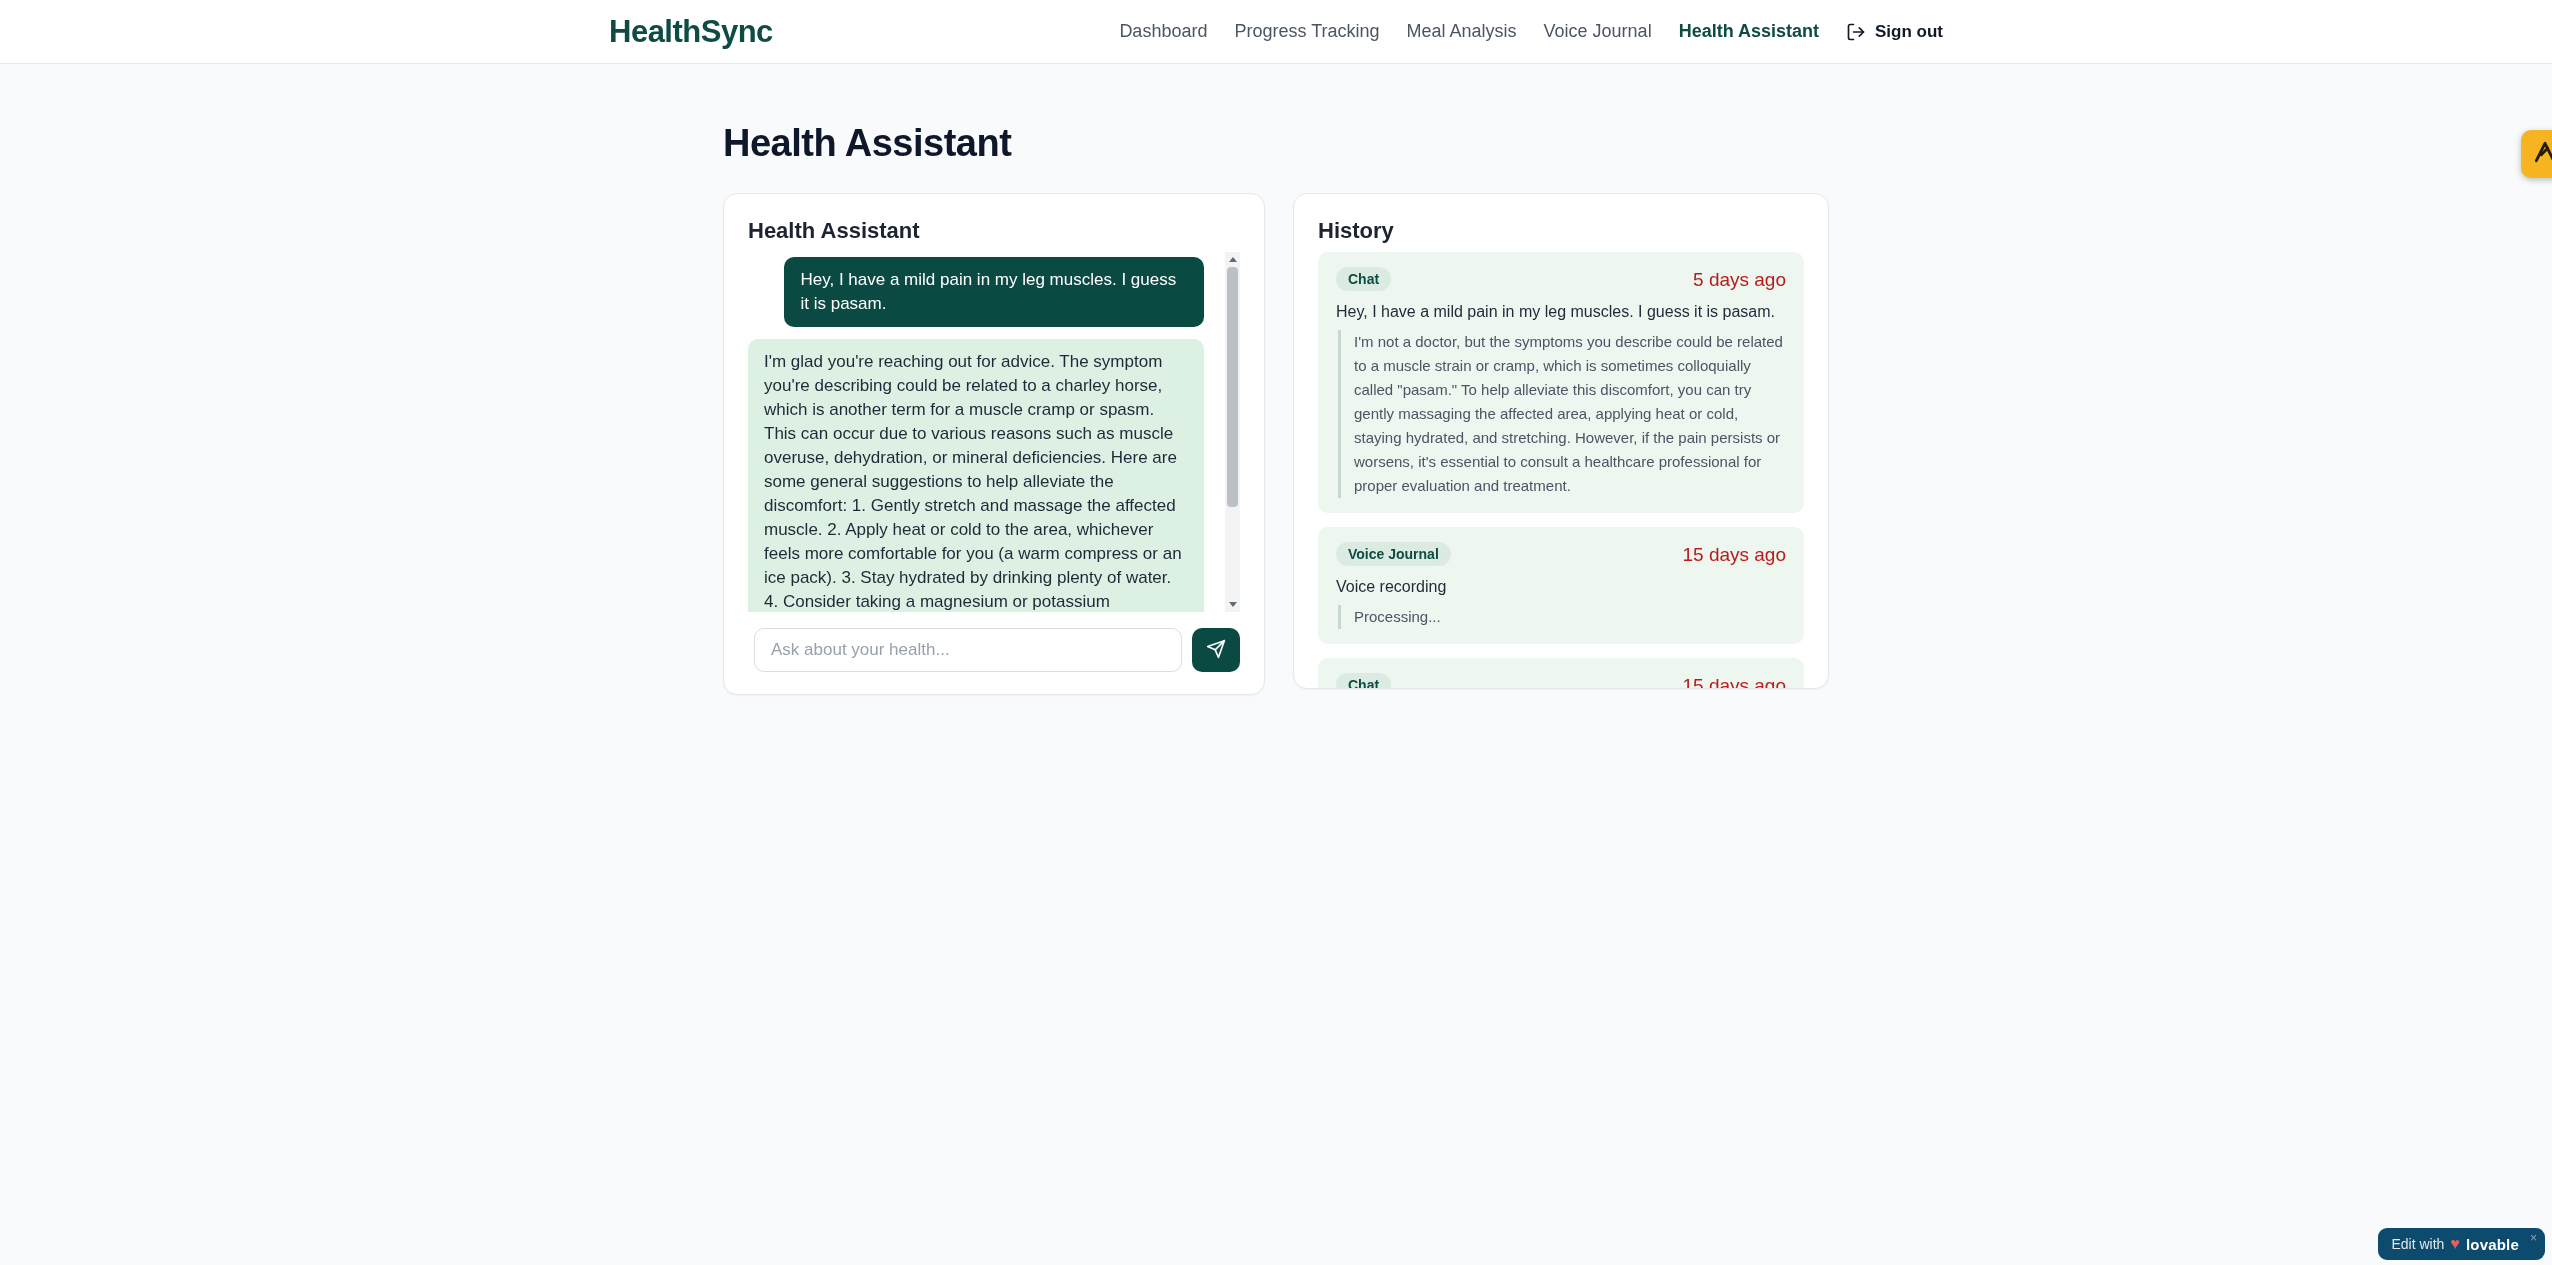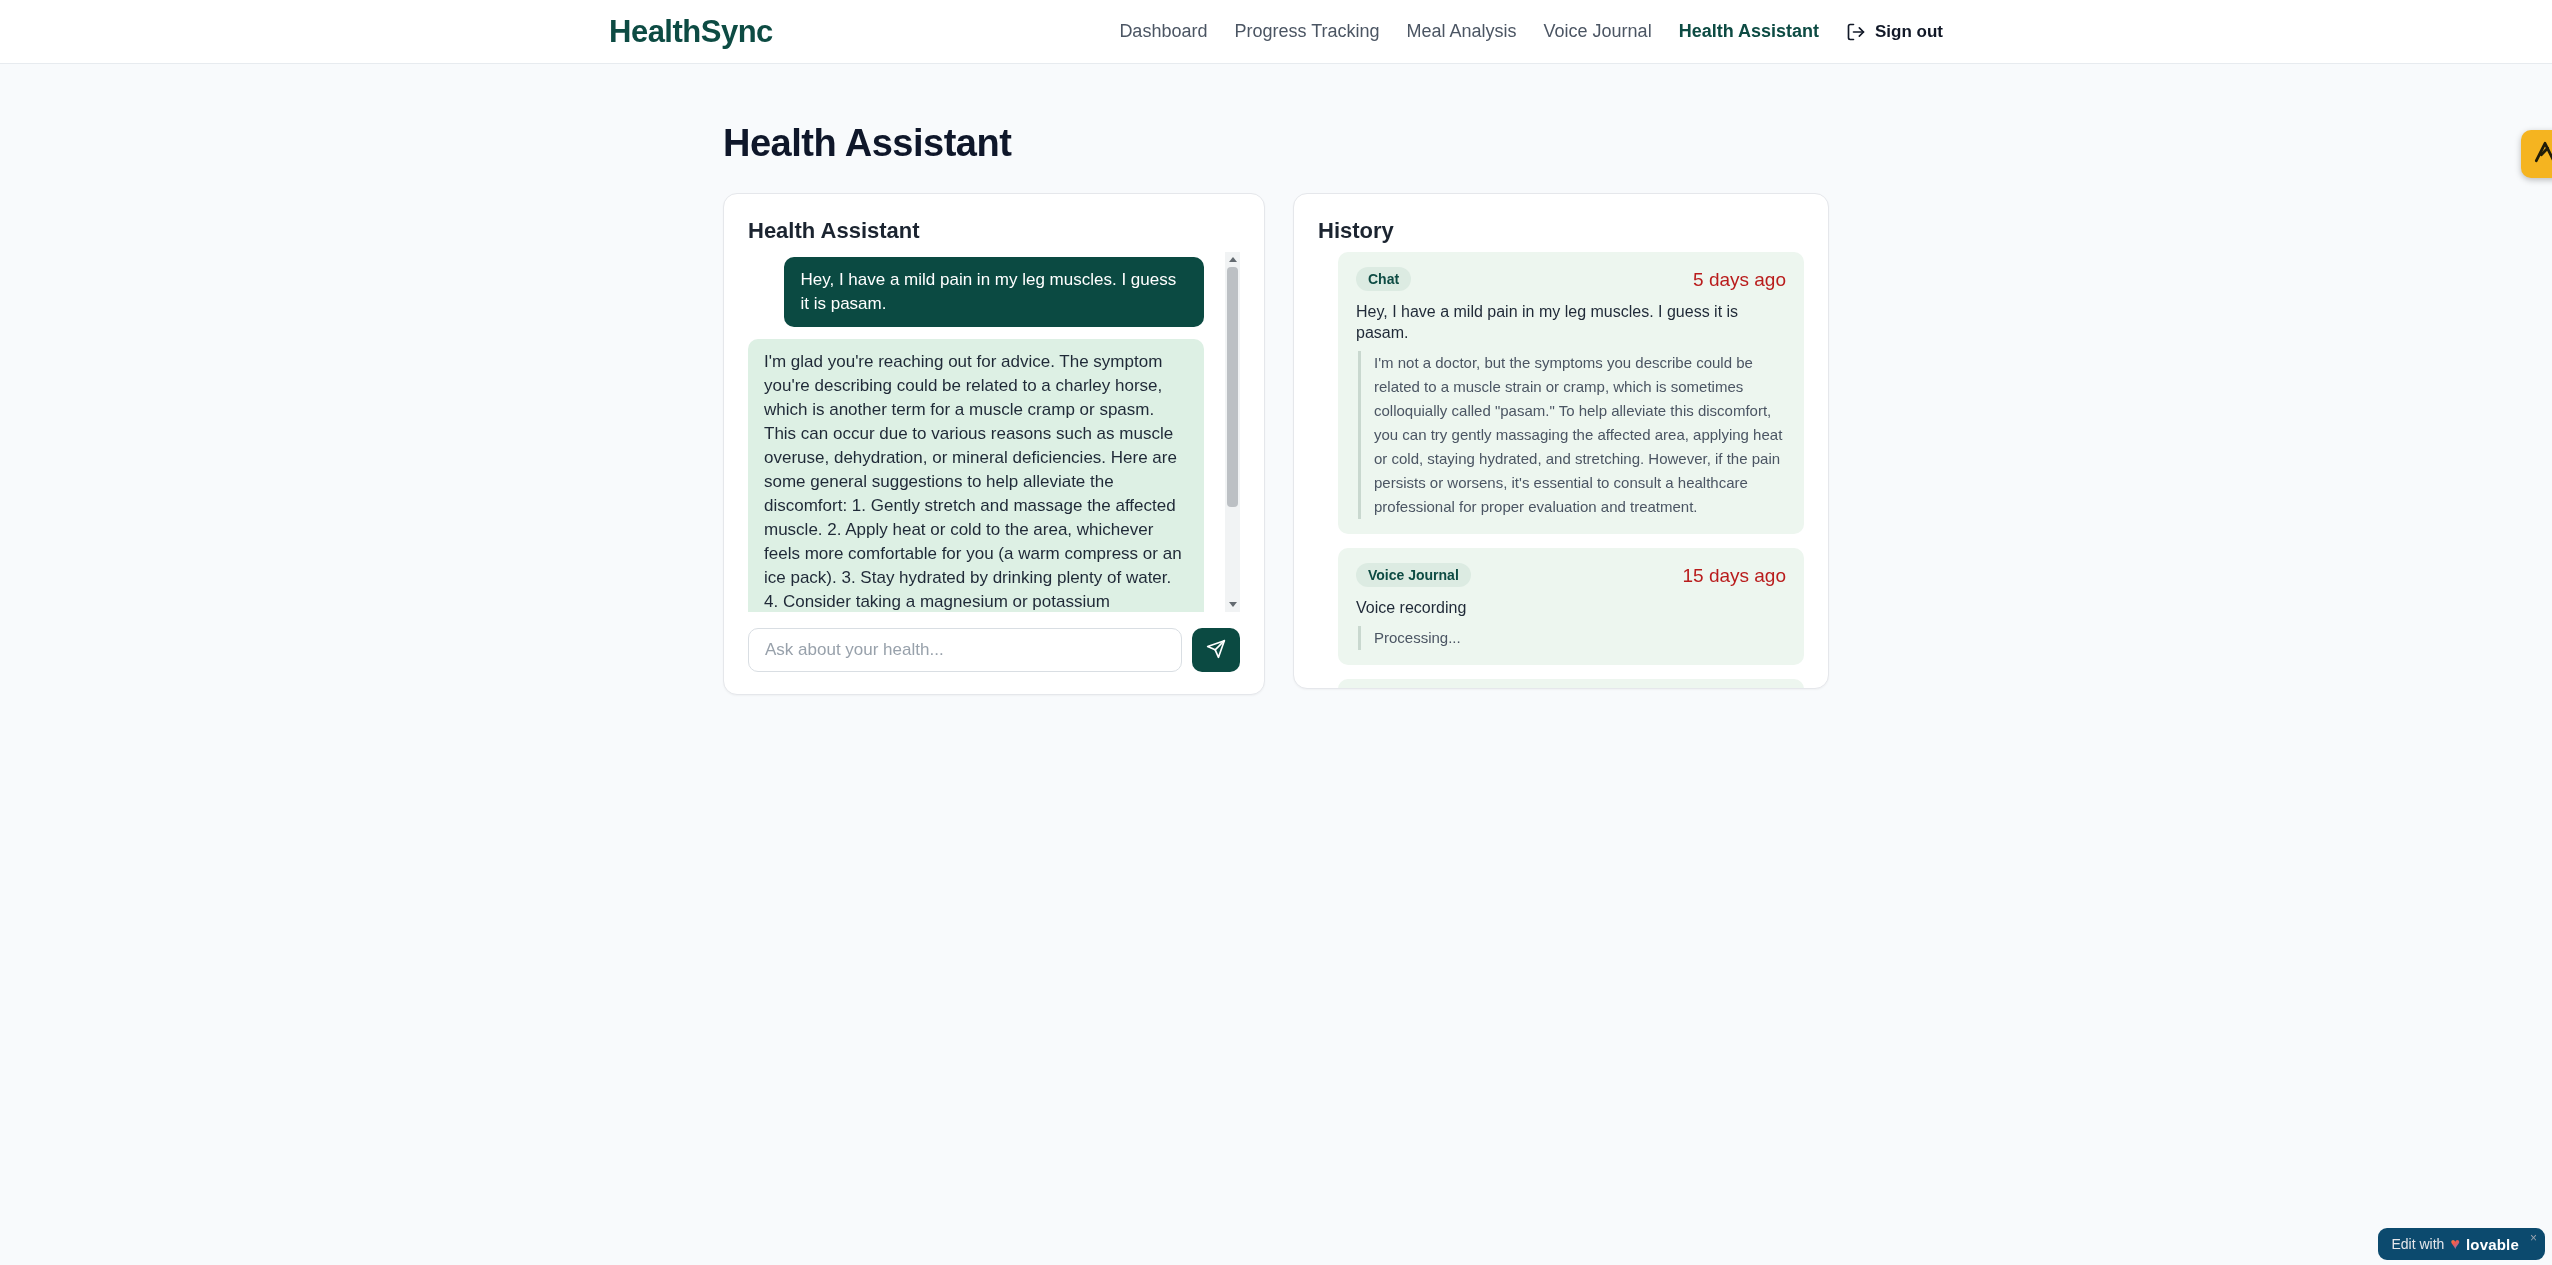--- a/index.html
+++ b/index.html
@@ -44,31 +44,31 @@
   .bubble { font-size: 17px; line-height: 24px; border-radius: 10px; padding: 11px 16px; }
   .bubble.user { background: #0b4a42; color: #ffffff; max-width: 92%; }
   .bubble.assistant { background: #ddf0e4; color: #1f2937; width: 100%; }
   
   .scrollbar { position: absolute; top: 0; right: 0; width: 15px; height: 100%; background: #f1f3f4; }
   .sb-btn { position: absolute; left: 0; width: 15px; height: 15px; display: flex; align-items: center; justify-content: center; cursor: pointer; }
   .sb-btn.up { top: 0; } .sb-btn.down { bottom: 0; }
   .tri-up { width: 0; height: 0; border-left: 4px solid transparent; border-right: 4px solid transparent; border-bottom: 5px solid #636a70; }
   .tri-down { width: 0; height: 0; border-left: 4px solid transparent; border-right: 4px solid transparent; border-top: 5px solid #636a70; }
   .sb-thumb { position: absolute; left: 2px; width: 11px; top: 15px; height: 240px; background: #bcc0c4; border-radius: 4px; cursor: grab; }
-  .input-row { display: flex; gap: 10px; margin-top: 16px; }
+  .input-row { display: flex; gap: 10px; margin-top: 16px; margin-left: 6px; }
   .input-row input {
     flex: 1; height: 44px; border: 1px solid #d9dee3; border-radius: 10px;
     padding: 0 16px; font-family: inherit; font-size: 17px; color: #111827; outline: none; background: #fff;
   }
   .input-row input::placeholder { color: #98a1ab; }
   .send-btn { width: 48px; height: 44px; border: none; border-radius: 10px; background: #0b4a42;
     display: flex; align-items: center; justify-content: center; cursor: pointer; }
   
   .history-card { height: 496px; overflow: hidden; }
-  .history-list { display: flex; flex-direction: column; gap: 14px; margin-left: 20px; }
+  .history-list { display: flex; flex-direction: column; gap: 14px; }
   .hist-item { background: #edf6ef; border-radius: 10px; padding: 15px 18px; cursor: pointer; }
   .hist-top { display: flex; align-items: flex-start; justify-content: space-between; }
   .badge { display: inline-block; background: #dcebe2; color: #0d4b43; font-size: 14px; font-weight: 700;
     padding: 4px 12px; border-radius: 999px; line-height: 16px; }
   .time { font-size: 19px; color: #b91c1c; padding-top: 2px; }
   .hist-text { font-size: 16px; color: #1f2937; margin: 10px 0 8px; line-height: 21px; }
   .hist-quote { border-left: 3px solid #c9d8cf; padding-left: 13px; margin-left: 2px;
     font-size: 15px; line-height: 24px; color: #4b5563; }
   
   .floating-widget { position: absolute; top: 130px; right: -17px; width: 48px; height: 48px;

